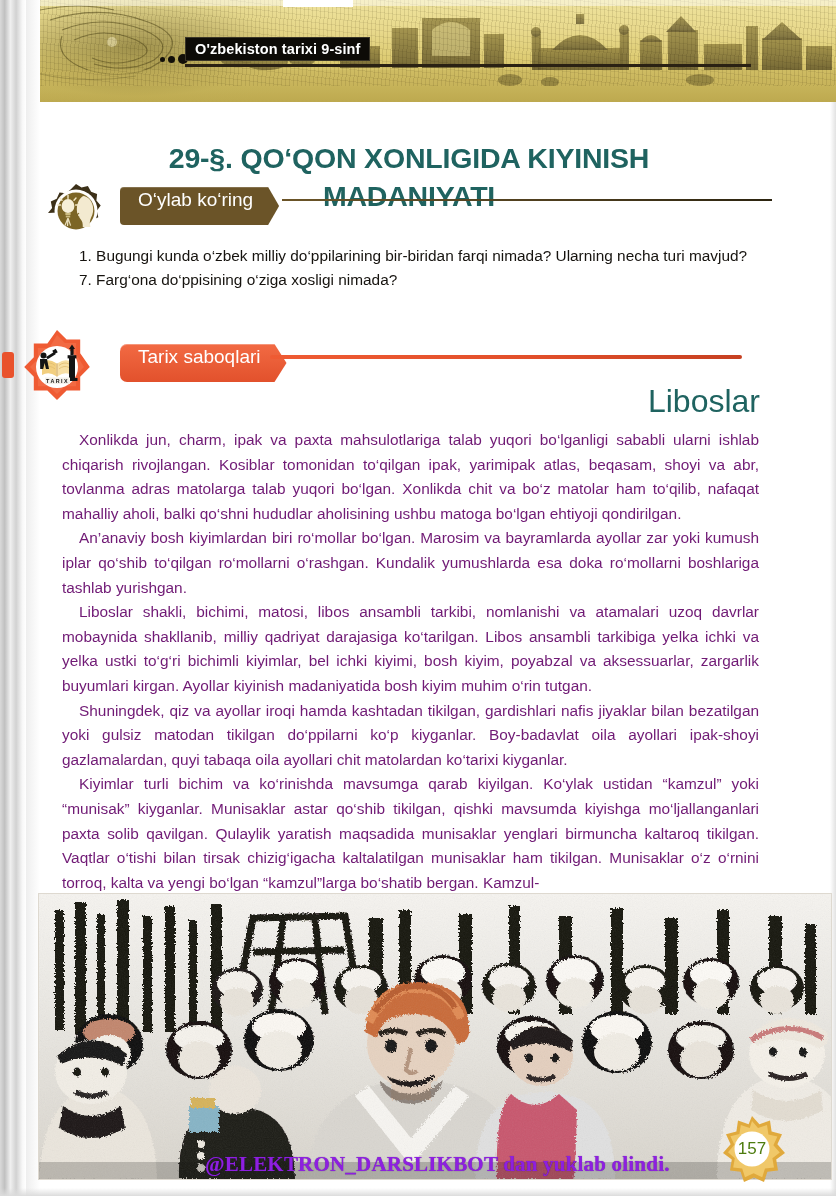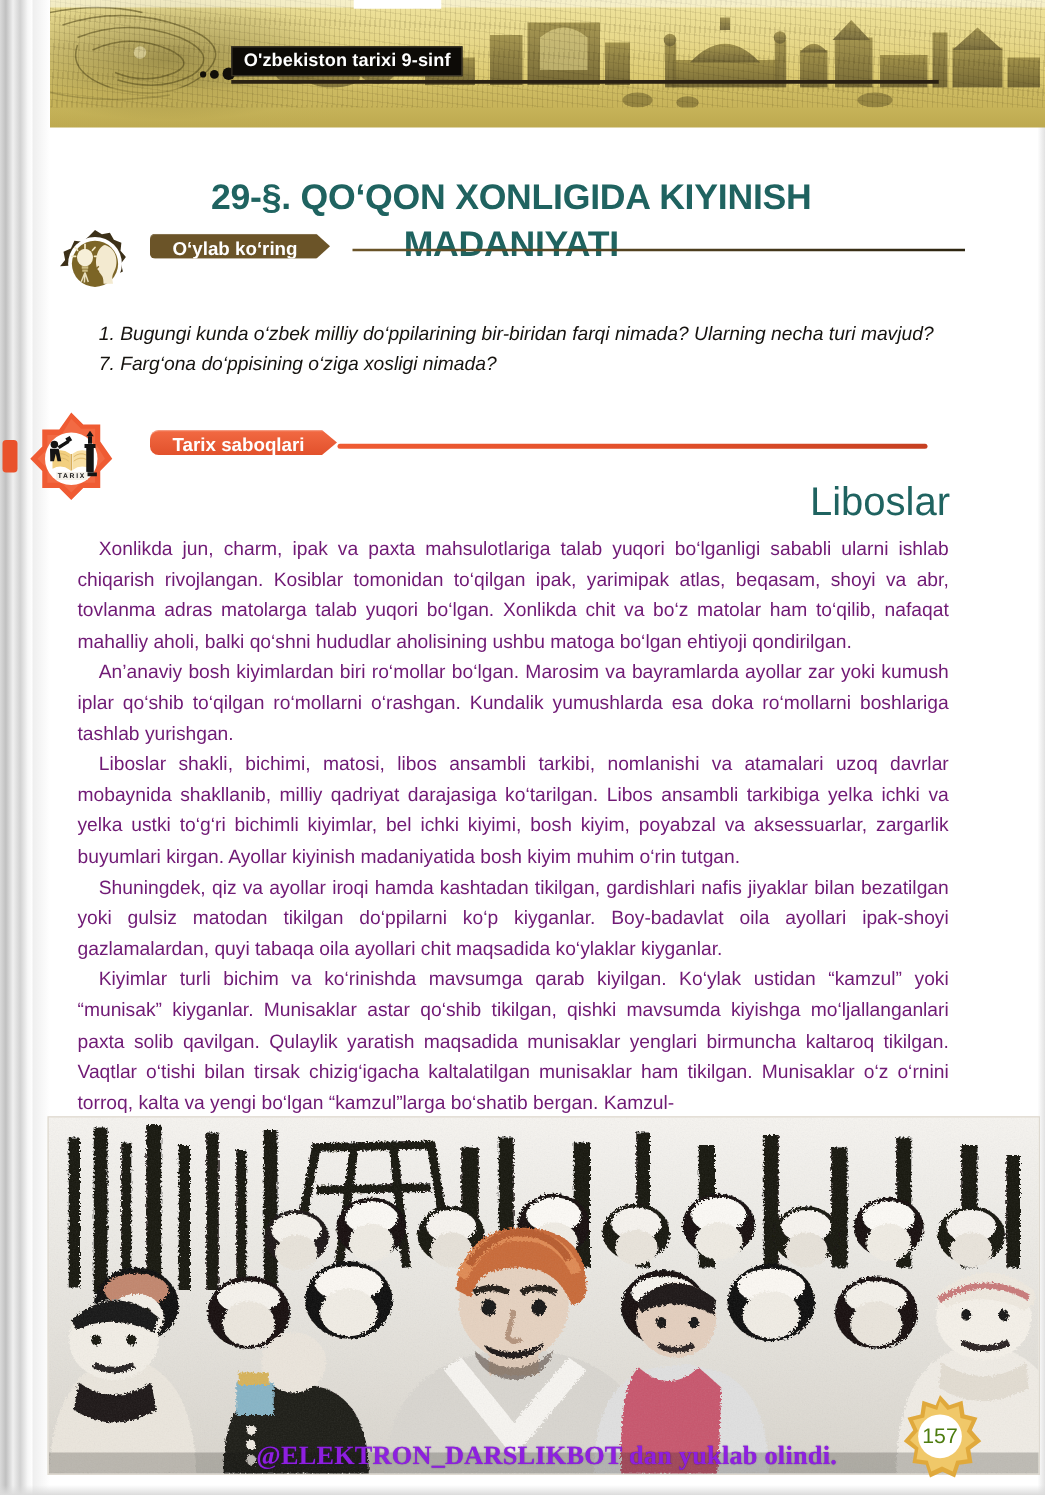--- a/index.html
+++ b/index.html
@@ -137,25 +137,25 @@
   }
 
   
   .badge-row {
     position: absolute;
     height: 40px;
   }
   .badge-pill {
     position: absolute;
     top: 0;
-    height: 20px;
+    height: 38px;
     line-height: 26px;
     color: #ffffff;
-    font-size: 15px;
-    font-weight: 700;
+    font-size: 19px;
+    font-weight: 400;
     padding: 0 26px 0 18px;
     white-space: nowrap;
   }
 
   
   .oylab-wrap { left: 24px; top: 183px; width: 790px; }
   .oylab-pill {
     left: 96px; top: 4px;
     background: #6b5428;
     border-radius: 4px;
@@ -199,26 +199,25 @@
     position: absolute;
     left: 0px; top: 12px;
     width: 12px; height: 26px;
     background: #e9522c;
     border-radius: 3px;
   }
 
   
   .questions {
     position: absolute;
-    left: 63px; top: 256px;
+    left: 63px; top: 244px;
     width: 697px;
     color: #16130f;
     font-size: 15.4px;
     line-height: 24px;
-    font-style: italic;
   }
   .questions p { margin: 0; text-indent: 16px; }
 
   
   .sub-heading {
     position: absolute;
     left: 63px; top: 383px;
     width: 697px;
     text-align: right;
     color: #1f6360;
@@ -441,21 +440,21 @@
     <div class="badge-pill tarix-pill">Tarix saboqlari</div>
     <div class="tarix-line"></div>
   </div>
 
   <div class="sub-heading">Liboslar</div>
 
   <div class="body-copy">
     <p>Xonlikda jun, charm, ipak va paxta mahsulotlariga talab yuqori bo‘lganligi sababli ularni ishlab chiqarish rivojlangan. Kosiblar tomonidan to‘qilgan ipak, yarimipak atlas, beqasam, shoyi va abr, tovlanma adras matolarga talab yuqori bo‘lgan. Xonlikda chit va bo‘z matolar ham to‘qilib, nafaqat mahalliy aholi, balki qo‘shni hududlar aholisining ushbu matoga bo‘lgan ehtiyoji qondirilgan.</p>
     <p>An’anaviy bosh kiyimlardan biri ro‘mollar bo‘lgan. Marosim va bayramlarda ayollar zar yoki kumush iplar qo‘shib to‘qilgan ro‘mollarni o‘rashgan. Kundalik yumushlarda esa doka ro‘mollarni boshlariga tashlab yurishgan.</p>
     <p>Liboslar shakli, bichimi, matosi, libos ansambli tarkibi, nomlanishi va atamalari uzoq davrlar mobaynida shakllanib, milliy qadriyat darajasiga ko‘tarilgan. Libos ansambli tarkibiga yelka ichki va yelka ustki to‘g‘ri bichimli kiyimlar, bel ichki kiyimi, bosh kiyim, poyabzal va aksessuarlar, zargarlik buyumlari kirgan. Ayollar kiyinish madaniyatida bosh kiyim muhim o‘rin tutgan.</p>
-    <p>Shuningdek, qiz va ayollar iroqi hamda kashtadan tikilgan, gardishlari nafis jiyaklar bilan bezatilgan yoki gulsiz matodan tikilgan do‘ppilarni ko‘p kiyganlar. Boy-badavlat oila ayollari ipak-shoyi gazlamalardan, quyi tabaqa oila ayollari chit maqsadida ko‘ylaklar kiyganlar.</p>
+    <p>Shuningdek, qiz va ayollar iroqi hamda kashtadan tikilgan, gardishlari nafis jiyaklar bilan bezatilgan yoki gulsiz matodan tikilgan do‘ppilarni ko‘p kiyganlar. Boy-badavlat oila ayollari ipak-shoyi gazlamalardan, quyi tabaqa oila ayollari chit matolardan ko‘tarixi kiyganlar.</p>
     <p>Kiyimlar turli bichim va ko‘rinishda mavsumga qarab kiyilgan. Ko‘ylak ustidan “kamzul” yoki “munisak” kiyganlar. Munisaklar astar qo‘shib tikilgan, qishki mavsumda kiyishga mo‘ljallanganlari paxta solib qavilgan. Qulaylik yaratish maqsadida munisaklar yenglari birmuncha kaltaroq tikilgan. Vaqtlar o‘tishi bilan tirsak chizig‘igacha kaltalatilgan munisaklar ham tikilgan. Munisaklar o‘z o‘rnini torroq, kalta va yengi bo‘lgan “kamzul”larga bo‘shatib bergan. Kamzul-</p>
   </div>
 
   <div class="photo">
     <svg width="792" height="285" viewBox="0 0 792 285">
       <defs>
         <linearGradient id="bg" x1="0" y1="0" x2="0" y2="1">
           <stop offset="0" stop-color="#f6f4f0"></stop>
           <stop offset=".35" stop-color="#eceae5"></stop>
           <stop offset="1" stop-color="#d9d5cd"></stop>

